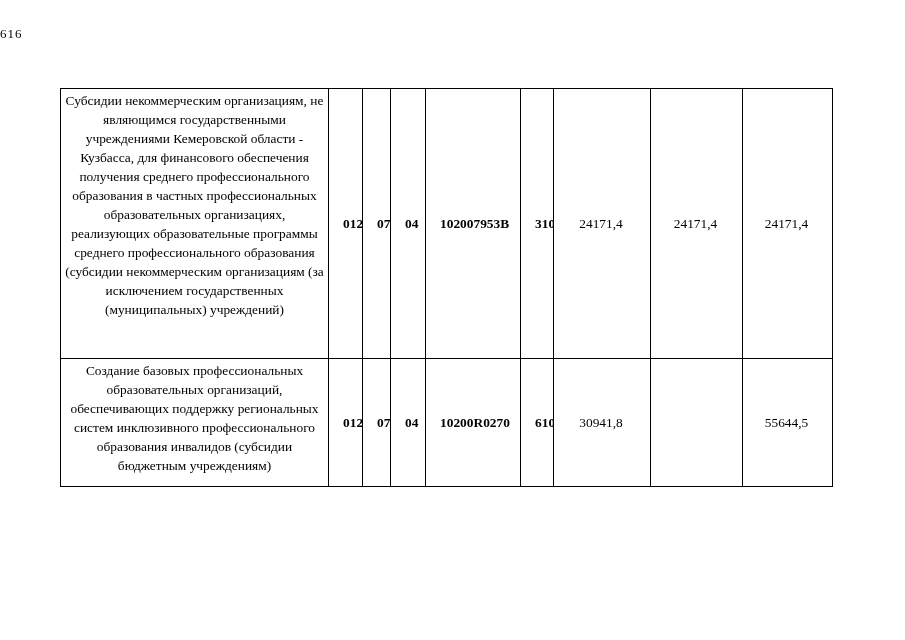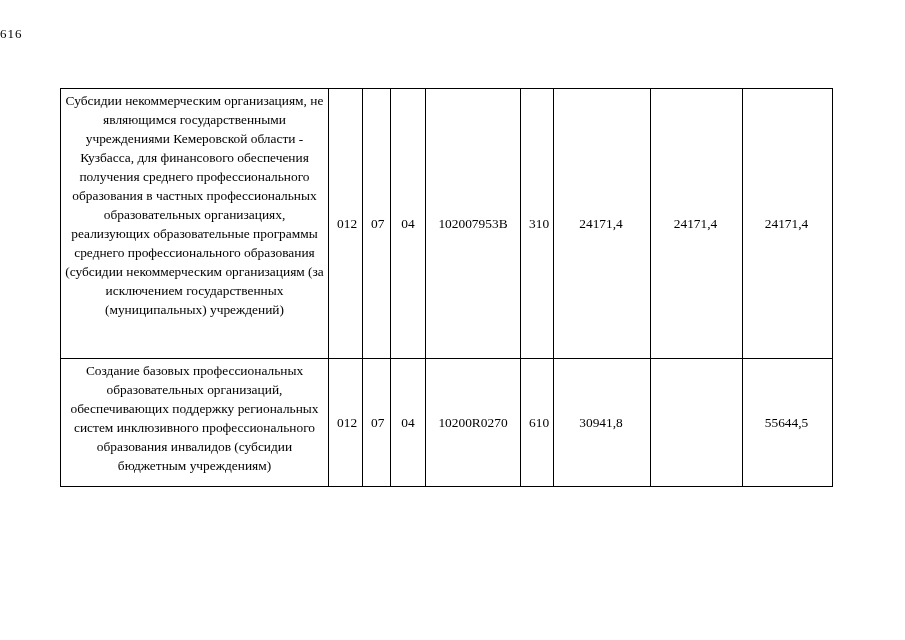--- a/index.html
+++ b/index.html
@@ -32,21 +32,22 @@
   }
   td.desc {
     vertical-align: top;
     text-align: center;
     padding: 2px 3px 2px 3px;
     line-height: 19px;
   }
   td.code {
     vertical-align: middle;
     text-align: center;
-    padding: 0 8px;
+    padding: 0 14px;
+    font-weight: bold;
   }
   td.amount {
     vertical-align: middle;
     text-align: center;
     padding: 0 4px 0 2px;
   }
   tr.row-1 { height: 270px; }
   tr.row-2 { height: 128px; }
   col.c-desc  { width: 268px; }
   col.c-grbs  { width: 34px; }

